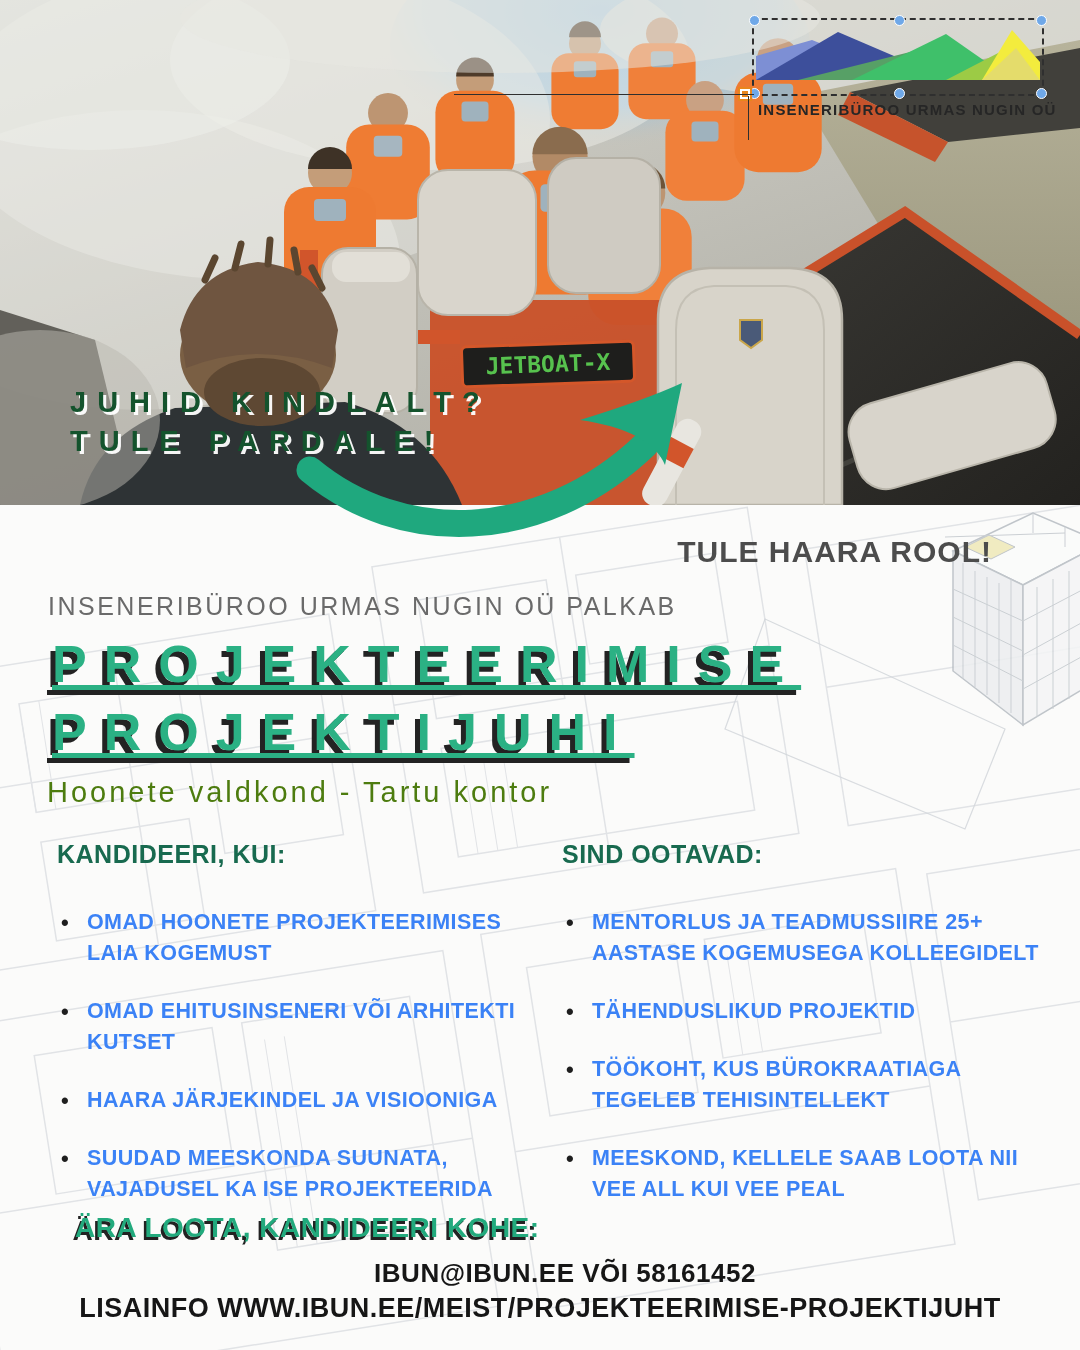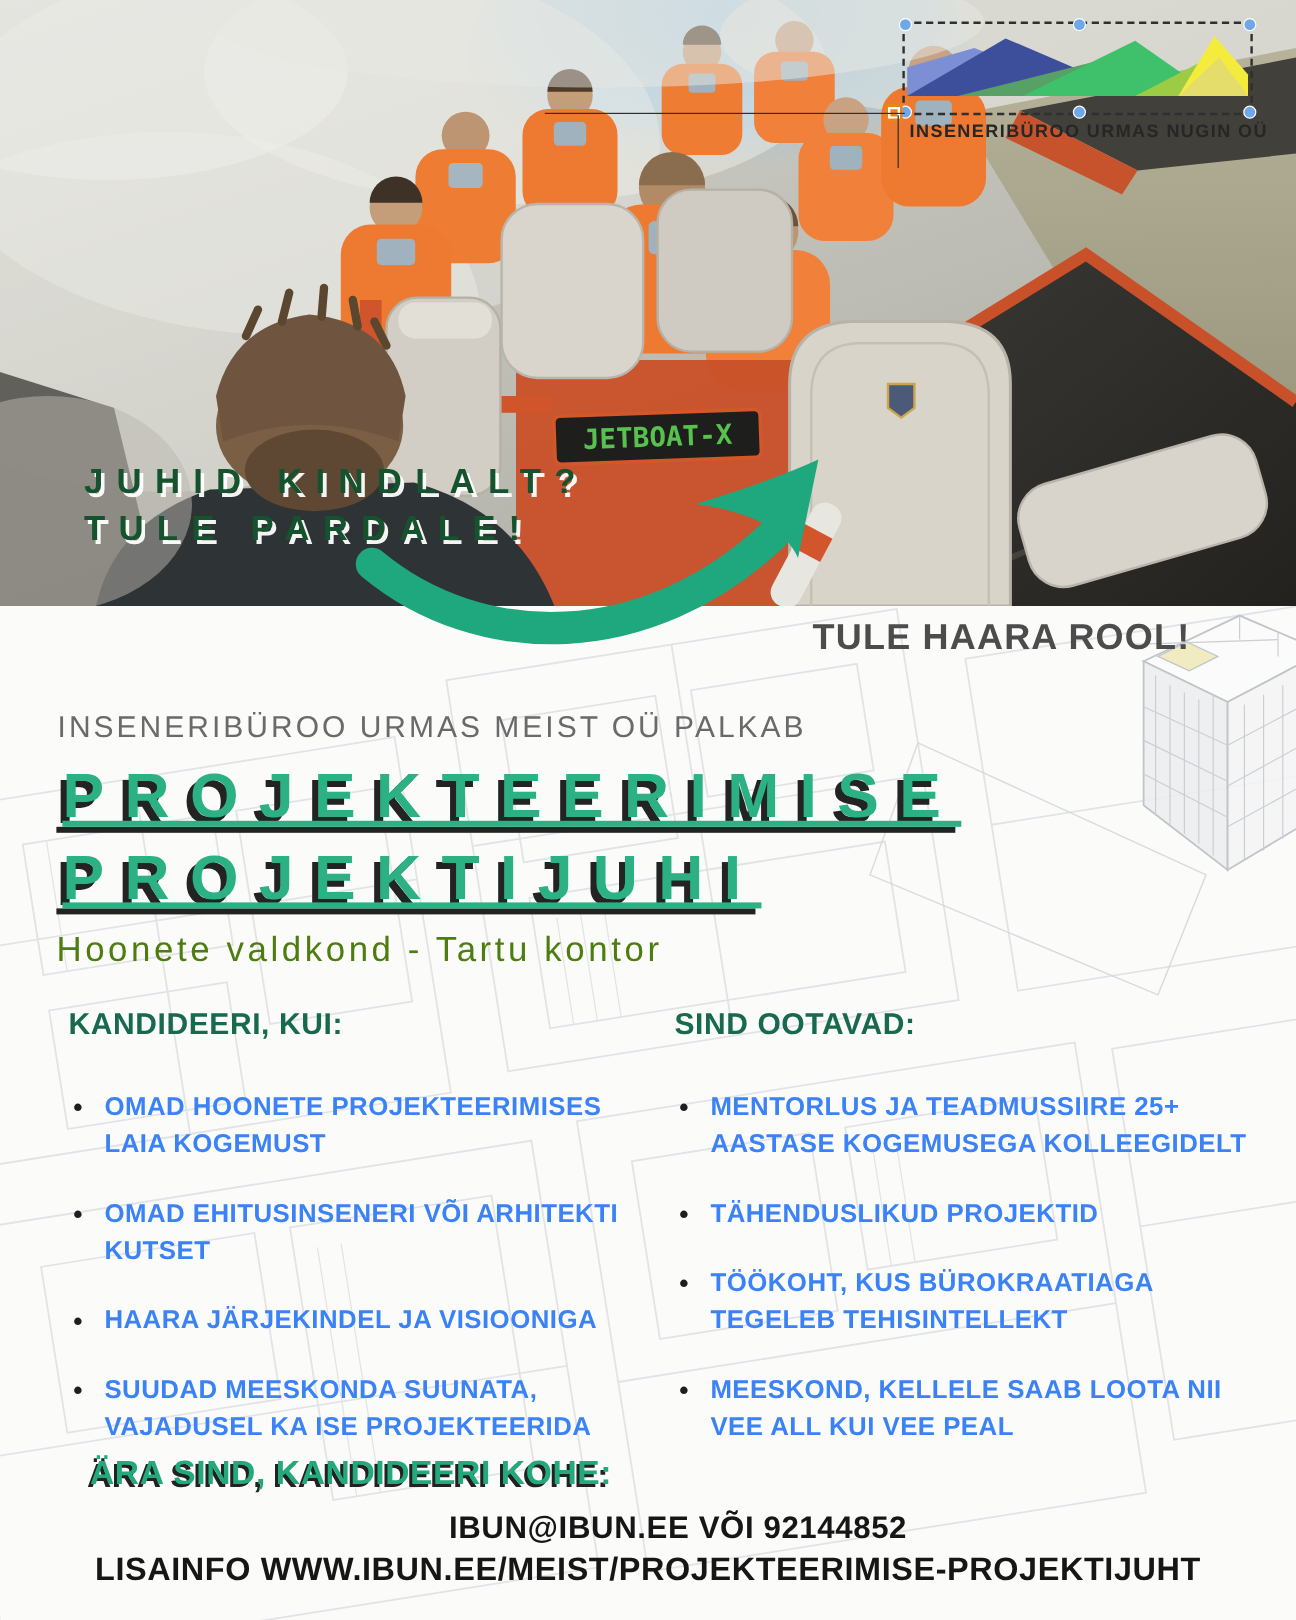--- a/index.html
+++ b/index.html
@@ -26,21 +26,21 @@
   
   .hook{position:absolute;left:70px;top:383px;line-height:39px;font-size:29px;font-weight:800;
         letter-spacing:11px;color:#14532d;text-shadow:3px 3px 0 rgba(255,255,255,.95);white-space:nowrap;}
 
   
   .arrow-wrap{position:absolute;left:250px;top:355px;width:500px;height:220px;pointer-events:none;}
 
   
   .blueprint{position:absolute;left:0;top:505px;width:1080px;height:845px;}
 
-  .cta-rool{position:absolute;right:88px;top:515px;font-size:30px;font-weight:800;color:#4c4c4c;letter-spacing:1px;}
+  .cta-rool{position:absolute;right:88px;top:535px;font-size:30px;font-weight:800;color:#4c4c4c;letter-spacing:1px;}
   .palkab{position:absolute;left:48px;top:592px;font-size:25px;color:#6a6a6a;letter-spacing:2.5px;font-weight:400;}
   .title{position:absolute;left:52px;top:630px;font-size:52px;font-weight:800;color:#2bb184;
          letter-spacing:17px;line-height:68px;text-shadow:-5px 5px 0 #232323;white-space:nowrap;text-decoration:underline;}
   .subtitle{position:absolute;left:47px;top:776px;font-size:29px;color:#4d7c0f;letter-spacing:3px;font-weight:400;}
 
   .cols{position:absolute;left:0;top:840px;width:1080px;}
   .col{position:absolute;top:0;}
   .col-left{left:57px;width:470px;}
   .col-right{left:562px;width:490px;}
   .col-heading{font-size:25px;font-weight:800;color:#186a4f;letter-spacing:0.5px;}
@@ -298,21 +298,21 @@
         <line x1="50,38" y1="38" x2="120" y2="34"></line>
           <line x1="88" y1="14" x2="88" y2="34"></line>
           <line x1="120" y1="28" x2="120" y2="48"></line>
       </g>
       <polygon points="-180,120 60,230 20,330 -220,230" fill="none" stroke="#d2d6da" stroke-width="1.2"></polygon>
     </g>
   </svg>
 
   <div class="cta-rool">TULE HAARA ROOL!</div>
 
-  <div class="palkab">INSENERIBÜROO URMAS MEIST OÜ PALKAB</div>
+  <div class="palkab">INSENERIBÜROO URMAS NUGIN OÜ PALKAB</div>
 
   <div class="title">
     <div>PROJEKTEERIMISE</div>
     <div>PROJEKTIJUHI</div>
   </div>
 
   <div class="subtitle">Hoonete valdkond - Tartu kontor</div>
 
   <div class="cols">
     <div class="col col-left">
@@ -330,17 +330,17 @@
       <ul>
 
       <li>MENTORLUS JA TEADMUSSIIRE 25+ AASTASE KOGEMUSEGA KOLLEEGIDELT</li>
           <li>TÄHENDUSLIKUD PROJEKTID</li>
           <li>TÖÖKOHT, KUS BÜROKRAATIAGA TEGELEB TEHISINTELLEKT</li>
           <li>MEESKOND, KELLELE SAAB LOOTA NII VEE ALL KUI VEE PEAL</li>
         </ul>
     </div>
   </div>
 
-  <div class="footer-cta">ÄRA SIND, KANDIDEERI KOHE:</div>
-  <div class="footer-contact">IBUN@IBUN.EE VÕI 92144852</div>
+  <div class="footer-cta">ÄRA LOOTA, KANDIDEERI KOHE:</div>
+  <div class="footer-contact">IBUN@IBUN.EE VÕI 58161452</div>
   <div class="footer-info">LISAINFO WWW.IBUN.EE/MEIST/PROJEKTEERIMISE-PROJEKTIJUHT</div>
 
 </div>
 
 </body></html>

